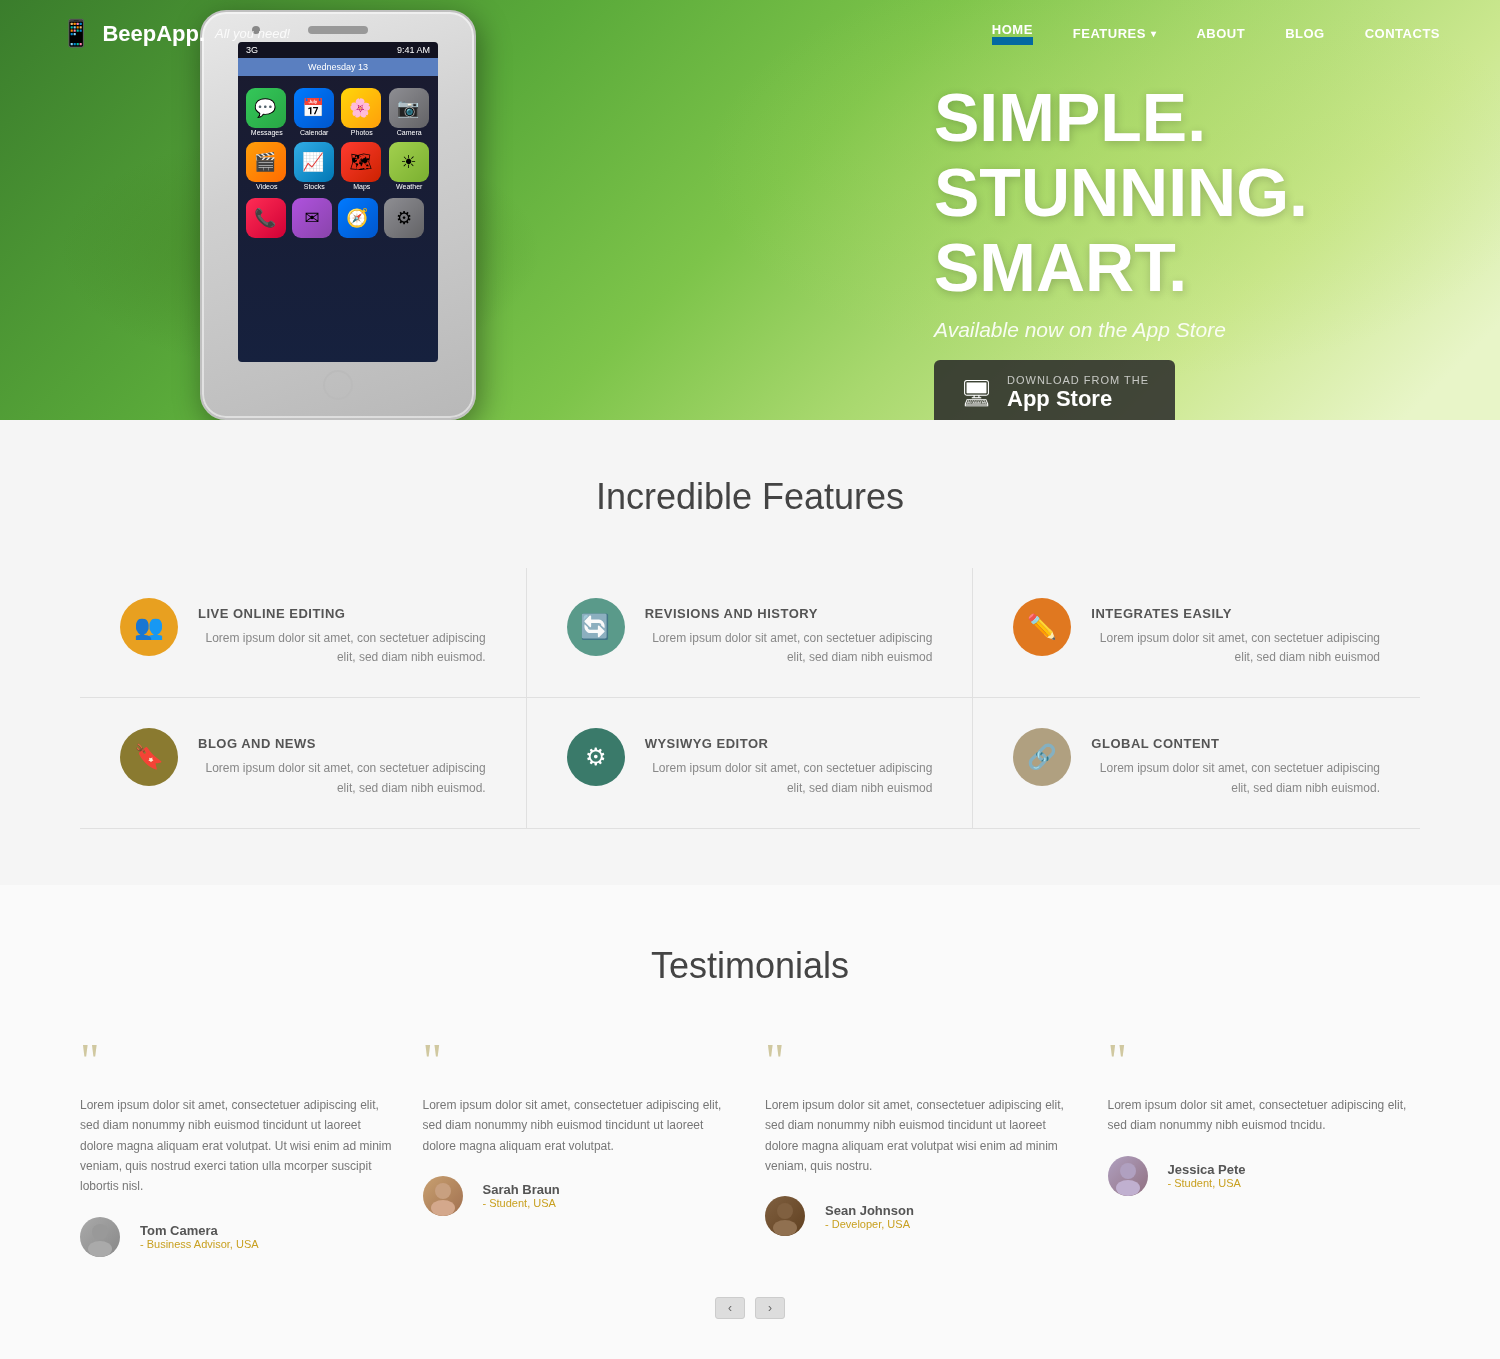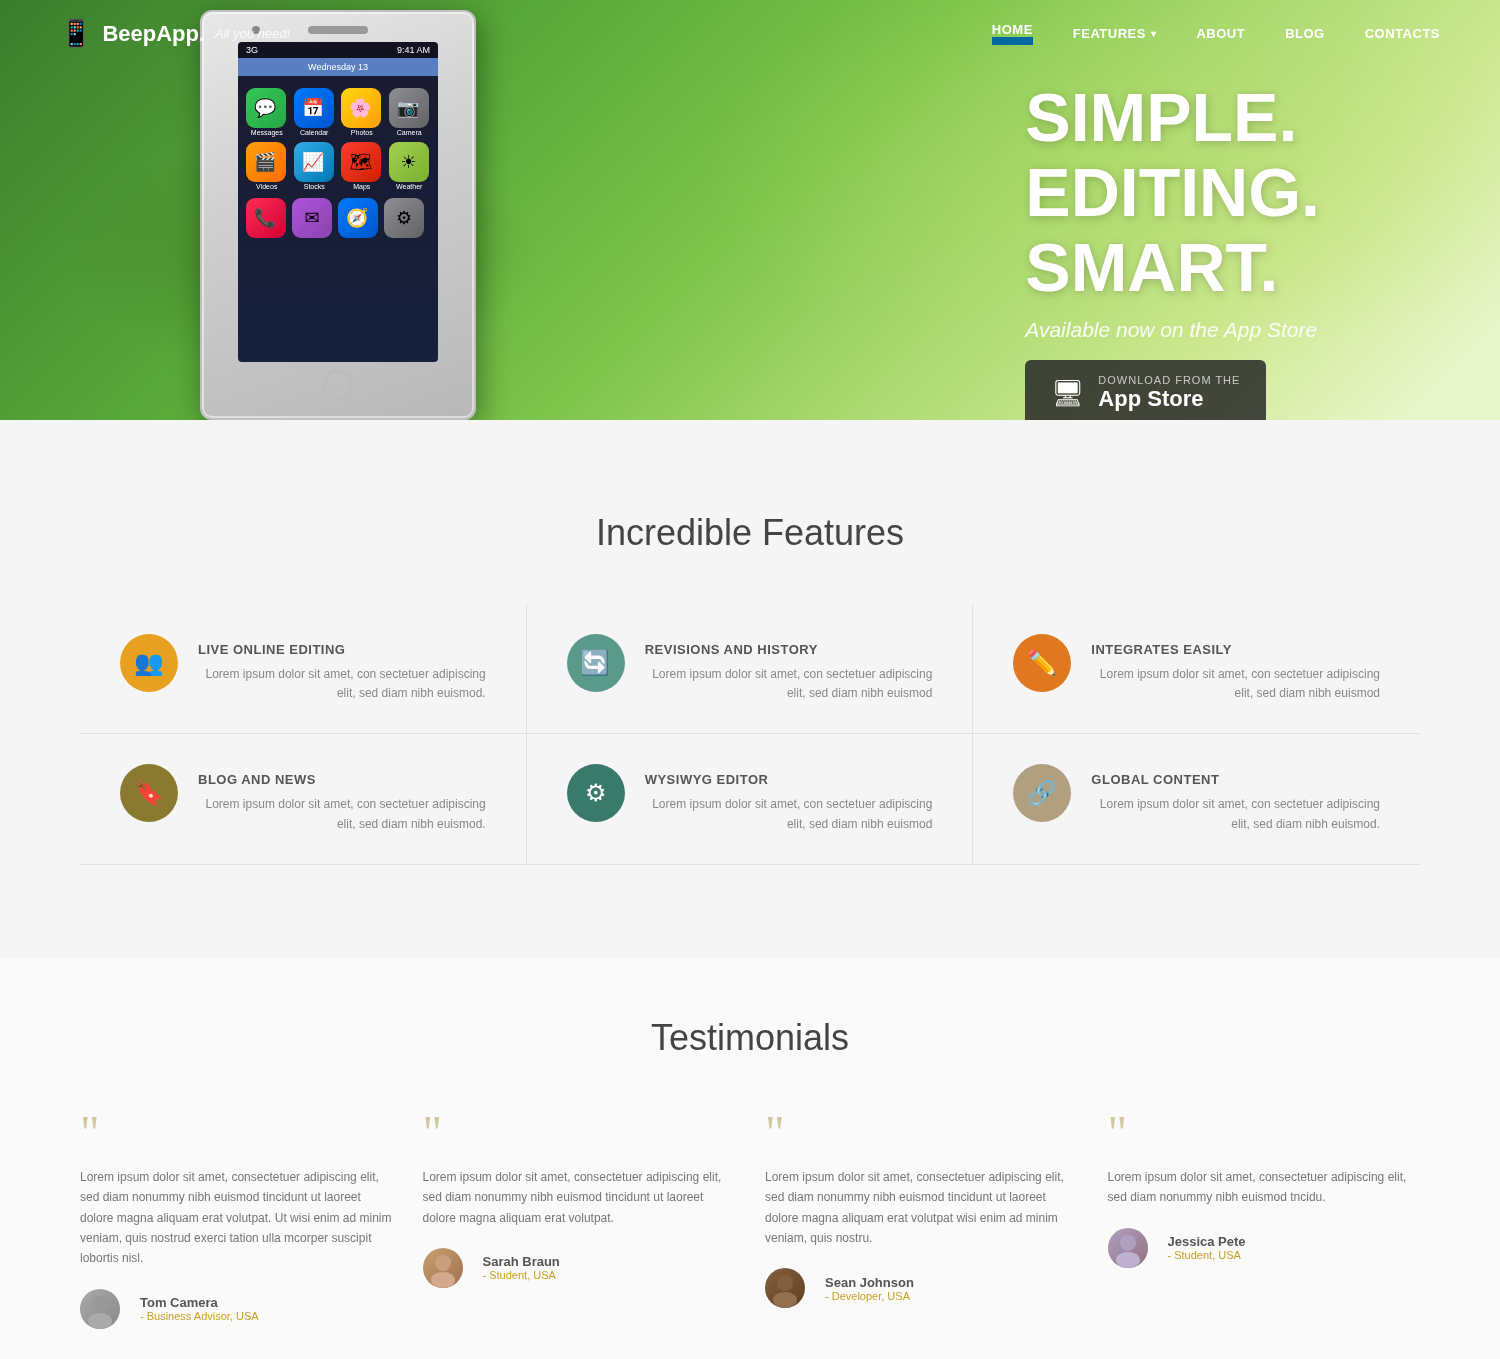--- a/index.html
+++ b/index.html
@@ -49,21 +49,21 @@
       position: absolute;
       left: 200px;
       bottom: -20px;
       width: 280px;
       height: 430px;
     }
     .phone-outer {
       width: 276px;
       height: 410px;
       background: linear-gradient(160deg, #e8e8e8 0%, #d0d0d0 40%, #b8b8b8 100%);
-      border-radius: 12px;
+      border-radius: 26px;
       border: 2px solid #c0c0c0;
       position: relative;
       box-shadow: 4px 8px 30px rgba(0,0,0,0.4), inset 0 0 0 2px rgba(255,255,255,0.5);
     }
     .phone-speaker {
       width: 60px; height: 8px;
       background: #999;
       border-radius: 4px;
       margin: 14px auto 0;
     }
@@ -118,21 +118,21 @@
     .app-icon-label { font-size: 7px; color: white; text-align: center; margin-top: 1px; }
     .phone-home-btn {
       width: 30px; height: 30px;
       border: 2px solid #bbb;
       border-radius: 50%;
       margin: 8px auto 0;
     }
 
     .hero-content {
       position: absolute;
-      right: 180px;
+      right: 192px;
       top: 80px;
     }
     .hero-headline {
       font-size: 68px;
       font-weight: 900;
       color: white;
       line-height: 1.1;
       text-shadow: 1px 2px 10px rgba(0,0,0,0.2);
     }
     .hero-subtitle {
@@ -153,21 +153,21 @@
       border: none;
       text-decoration: none;
     }
     .download-btn-icon { font-size: 26px; }
     .download-btn-text-top { font-size: 11px; text-transform: uppercase; letter-spacing: 1px; color: rgba(255,255,255,0.7); }
     .download-btn-text-main { font-size: 22px; font-weight: bold; }
 
     
     .features-section {
       background: #f5f5f5;
-      padding: 92px 80px;
+      padding: 56px 80px;
     }
     .section-title {
       text-align: center;
       font-size: 36px;
       font-weight: 300;
       color: #444;
       margin-bottom: 50px;
     }
     .features-grid {
       display: grid;
@@ -359,21 +359,21 @@
             <div class="app-icon gray" style="width:40px;height:40px;">⚙</div>
           </div>
         </div>
         <div class="phone-home-btn"></div>
       </div>
     </div>
 
     <div class="hero-content">
       <div class="hero-headline">
         <div>SIMPLE.</div>
-        <div>EDITING.</div>
+        <div>STUNNING.</div>
         <div>SMART.</div>
       </div>
       <div class="hero-subtitle">Available now on the App Store</div>
       <a class="download-btn">
         <span class="download-btn-icon">🖥</span>
         <div>
           <div class="download-btn-text-top">DOWNLOAD FROM THE</div>
           <div class="download-btn-text-main">App Store</div>
         </div>
       </a>

